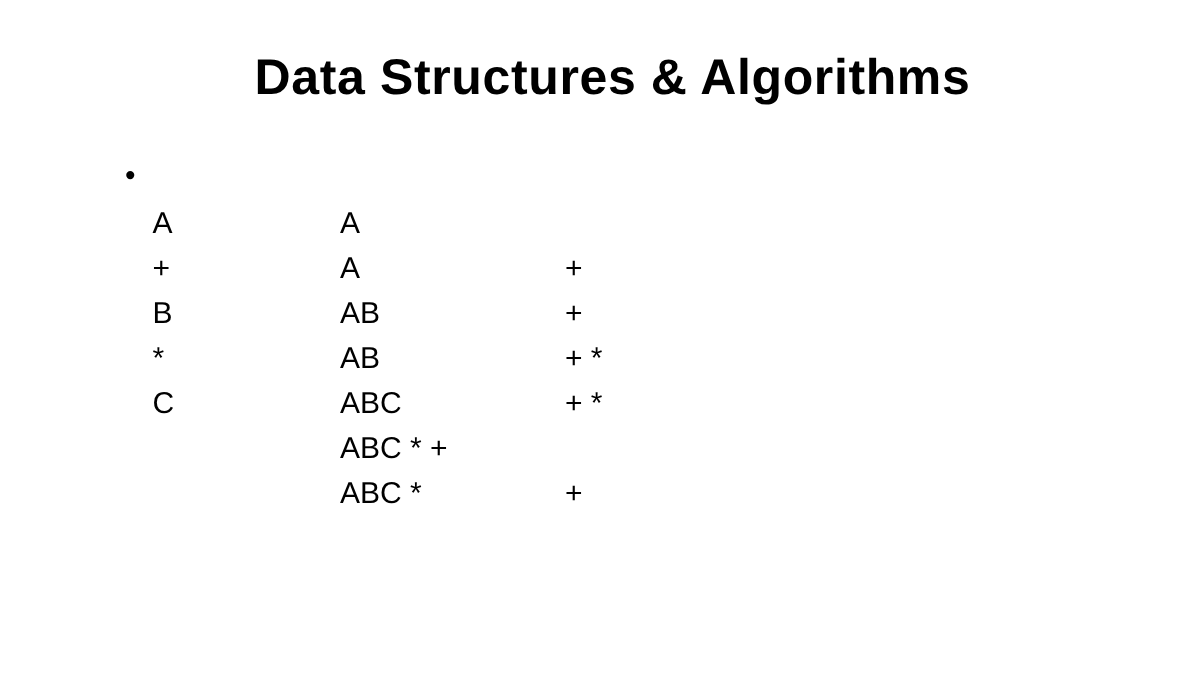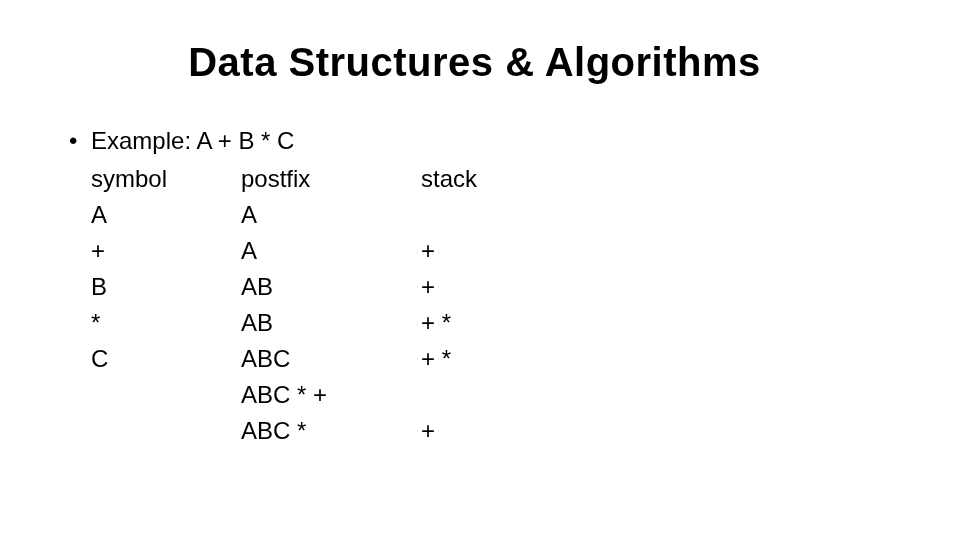--- a/index.html
+++ b/index.html
@@ -8,21 +8,21 @@
     width: 960px;
     height: 540px;
     background: #ffffff;
     font-family: Arial, Helvetica, sans-serif;
     color: #000000;
   }
   .slide {
     width: 960px;
     height: 540px;
     box-sizing: border-box;
-    padding: 40px 72px 0 61px;
+    padding: 40px 72px 0 92px;
   }
   .title {
     font-size: 40px;
     font-weight: bold;
     text-align: center;
     margin: 0 0 40px 0;
     letter-spacing: 0.5px;
   }
   .bullet-row {
     display: flex;
@@ -59,31 +59,25 @@
 </style>
 </head>
 <body>
 
 <div class="slide">
 
   <h1 class="title">Data Structures &amp; Algorithms</h1>
 
   <div class="bullet-row">
     <span class="bullet-dot">•</span>
-    <span class="bullet-text">Example: A + B * C</span>
   </div>
 
   <div class="table-wrap">
     <table class="trace">
       <tbody>
-          <tr>
-        <td class="col-symbol">symbol</td>
-        <td class="col-postfix">postfix</td>
-        <td class="col-stack">stack</td>
-      </tr>
       <tr>
         <td class="col-symbol">A</td>
         <td class="col-postfix">A</td>
         <td class="col-stack"></td>
       </tr>
       <tr>
         <td class="col-symbol">+</td>
         <td class="col-postfix">A</td>
         <td class="col-stack">+</td>
       </tr>

